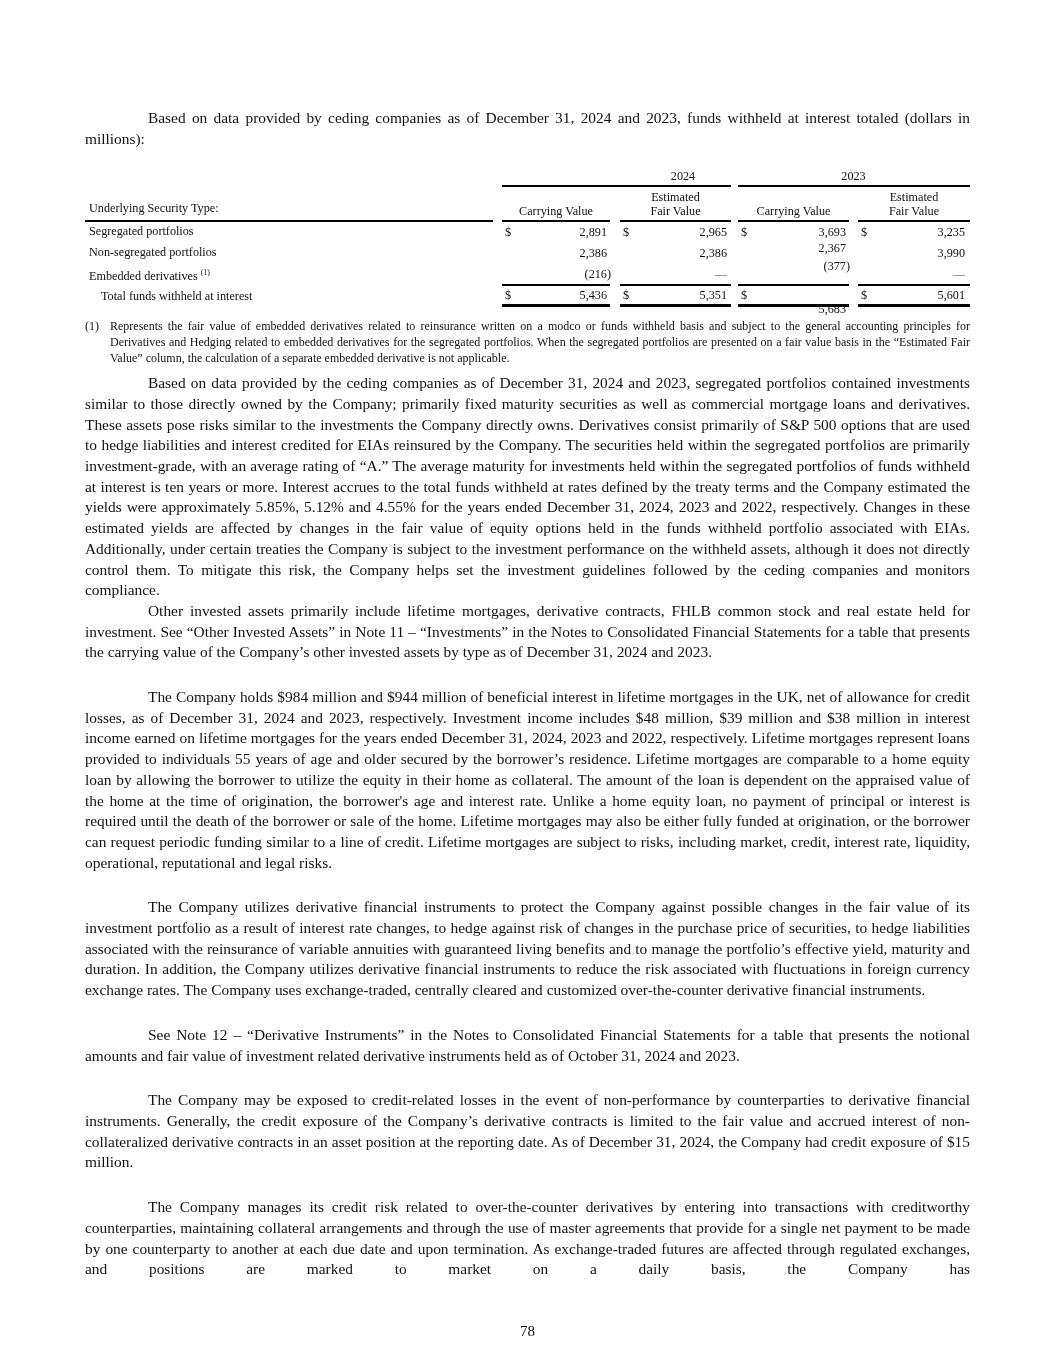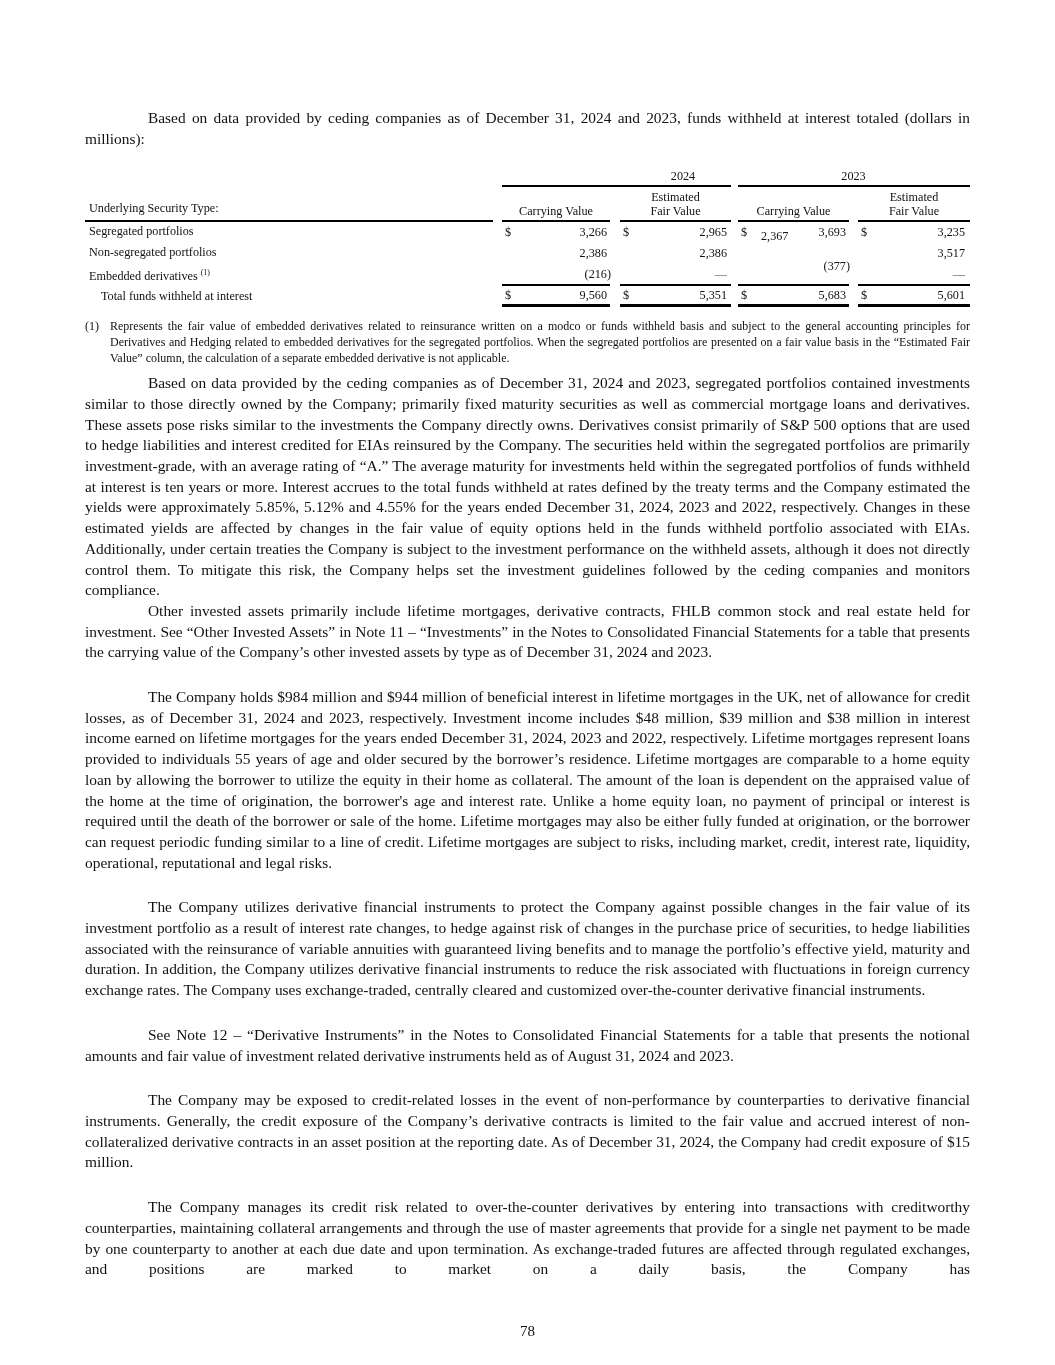--- a/index.html
+++ b/index.html
@@ -55,70 +55,70 @@
     <div class="cell" style="left:773px;top:35px;width:112px;text-align:center;">Fair Value</div>
 
     <div class="rule r-med" style="left:0;top:51px;width:408px;"></div>
     <div class="rule r-med" style="left:417px;top:51px;width:108px;"></div>
     <div class="rule r-med" style="left:535px;top:51px;width:111px;"></div>
     <div class="rule r-med" style="left:653px;top:51px;width:111px;"></div>
     <div class="rule r-med" style="left:773px;top:51px;width:112px;"></div>
 
     <div class="cell" style="left:4px;top:55px;">Segregated portfolios</div>
     <div class="cell" style="left:420px;top:56px;">$</div>
-    <div class="cell" style="left:440px;top:56px;width:82px;text-align:right;">3,266</div>
+    <div class="cell" style="left:440px;top:56px;width:82px;text-align:right;">2,891</div>
     <div class="cell" style="left:538px;top:56px;">$</div>
     <div class="cell" style="left:558px;top:56px;width:84px;text-align:right;">2,965</div>
     <div class="cell" style="left:656px;top:56px;">$</div>
     <div class="cell" style="left:676px;top:56px;width:85px;text-align:right;">3,693</div>
     <div class="cell" style="left:776px;top:56px;">$</div>
     <div class="cell" style="left:796px;top:56px;width:84px;text-align:right;">3,235</div>
 
     <div class="cell" style="left:4px;top:76px;">Non-segregated portfolios</div>
     <div class="cell" style="left:440px;top:77px;width:82px;text-align:right;">2,386</div>
     <div class="cell" style="left:558px;top:77px;width:84px;text-align:right;">2,386</div>
-    <div class="cell" style="left:676px;top:60px;width:85px;text-align:left;">2,367</div>
-    <div class="cell" style="left:796px;top:77px;width:84px;text-align:right;">3,517</div>
+    <div class="cell" style="left:676px;top:72px;width:85px;text-align:right;">2,367</div>
+    <div class="cell" style="left:796px;top:77px;width:84px;text-align:right;">3,990</div>
 
     <div class="cell" style="left:4px;top:97px;"><span>Embedded derivatives</span> <sup>(1)</sup></div>
     <div class="cell" style="left:440px;top:98px;width:86px;text-align:right;">(216)</div>
     <div class="cell" style="left:558px;top:98px;width:84px;text-align:right;color:#666;">—</div>
     <div class="cell" style="left:676px;top:90px;width:89px;text-align:right;">(377)</div>
     <div class="cell" style="left:796px;top:98px;width:84px;text-align:right;color:#666;">—</div>
 
     <div class="rule r-med" style="left:417px;top:115px;width:108px;"></div>
     <div class="rule r-med" style="left:535px;top:115px;width:111px;"></div>
     <div class="rule r-med" style="left:653px;top:115px;width:111px;"></div>
     <div class="rule r-med" style="left:773px;top:115px;width:112px;"></div>
 
     <div class="cell" style="left:16px;top:120px;">Total funds withheld at interest</div>
     <div class="cell" style="left:420px;top:119px;">$</div>
-    <div class="cell" style="left:440px;top:119px;width:82px;text-align:right;">9,560</div>
+    <div class="cell" style="left:440px;top:119px;width:82px;text-align:right;">5,436</div>
     <div class="cell" style="left:538px;top:119px;">$</div>
     <div class="cell" style="left:558px;top:119px;width:84px;text-align:right;">5,351</div>
     <div class="cell" style="left:656px;top:119px;">$</div>
-    <div class="cell" style="left:676px;top:119px;width:85px;text-align:right;">5,683</div>
+    <div class="cell" style="left:676px;top:133px;width:85px;text-align:right;">5,683</div>
     <div class="cell" style="left:776px;top:119px;">$</div>
     <div class="cell" style="left:796px;top:119px;width:84px;text-align:right;">5,601</div>
 
     <div class="rule r-thick" style="left:417px;top:135px;width:108px;"></div>
     <div class="rule r-thick" style="left:535px;top:135px;width:111px;"></div>
     <div class="rule r-thick" style="left:653px;top:135px;width:111px;"></div>
     <div class="rule r-thick" style="left:773px;top:135px;width:112px;"></div>
   </div>
 
   <div class="footnote">
     <span class="fn-mark">(1)</span>
     <span class="fn-text">Represents the fair value of embedded derivatives related to reinsurance written on a modco or funds withheld basis and subject to the general accounting principles for Derivatives and Hedging related to embedded derivatives for the segregated portfolios. When the segregated portfolios are presented on a fair value basis in the “Estimated Fair Value” column, the calculation of a separate embedded derivative is not applicable.</span>
   </div>
 
   <p class="indent">Based on data provided by the ceding companies as of December 31, 2024 and 2023, segregated portfolios contained investments similar to those directly owned by the Company; primarily fixed maturity securities as well as commercial mortgage loans and derivatives. These assets pose risks similar to the investments the Company directly owns. Derivatives consist primarily of S&amp;P 500 options that are used to hedge liabilities and interest credited for EIAs reinsured by the Company. The securities held within the segregated portfolios are primarily investment-grade, with an average rating of “A.” The average maturity for investments held within the segregated portfolios of funds withheld at interest is ten years or more. Interest accrues to the total funds withheld at rates defined by the treaty terms and the Company estimated the yields were approximately 5.85%, 5.12% and 4.55% for the years ended December 31, 2024, 2023 and 2022, respectively. Changes in these estimated yields are affected by changes in the fair value of equity options held in the funds withheld portfolio associated with EIAs. Additionally, under certain treaties the Company is subject to the investment performance on the withheld assets, although it does not directly control them. To mitigate this risk, the Company helps set the investment guidelines followed by the ceding companies and monitors compliance.</p>
 
 
   <p class="indent">Other invested assets primarily include lifetime mortgages, derivative contracts, FHLB common stock and real estate held for investment. See “Other Invested Assets” in Note 11 – “Investments” in the Notes to Consolidated Financial Statements for a table that presents the carrying value of the Company’s other invested assets by type as of December 31, 2024 and 2023.</p>
   <p class="indent gap">The Company holds $984 million and $944 million of beneficial interest in lifetime mortgages in the UK, net of allowance for credit losses, as of December 31, 2024 and 2023, respectively. Investment income includes $48 million, $39 million and $38 million in interest income earned on lifetime mortgages for the years ended December 31, 2024, 2023 and 2022, respectively. Lifetime mortgages represent loans provided to individuals 55 years of age and older secured by the borrower’s residence. Lifetime mortgages are comparable to a home equity loan by allowing the borrower to utilize the equity in their home as collateral. The amount of the loan is dependent on the appraised value of the home at the time of origination, the borrower's age and interest rate. Unlike a home equity loan, no payment of principal or interest is required until the death of the borrower or sale of the home. Lifetime mortgages may also be either fully funded at origination, or the borrower can request periodic funding similar to a line of credit. Lifetime mortgages are subject to risks, including market, credit, interest rate, liquidity, operational, reputational and legal risks.</p>
   <p class="indent gap">The Company utilizes derivative financial instruments to protect the Company against possible changes in the fair value of its investment portfolio as a result of interest rate changes, to hedge against risk of changes in the purchase price of securities, to hedge liabilities associated with the reinsurance of variable annuities with guaranteed living benefits and to manage the portfolio’s effective yield, maturity and duration. In addition, the Company utilizes derivative financial instruments to reduce the risk associated with fluctuations in foreign currency exchange rates. The Company uses exchange-traded, centrally cleared and customized over-the-counter derivative financial instruments.</p>
-  <p class="indent gap">See Note 12 – “Derivative Instruments” in the Notes to Consolidated Financial Statements for a table that presents the notional amounts and fair value of investment related derivative instruments held as of August 31, 2024 and 2023.</p>
+  <p class="indent gap">See Note 12 – “Derivative Instruments” in the Notes to Consolidated Financial Statements for a table that presents the notional amounts and fair value of investment related derivative instruments held as of October 31, 2024 and 2023.</p>
   <p class="indent gap">The Company may be exposed to credit-related losses in the event of non-performance by counterparties to derivative financial instruments. Generally, the credit exposure of the Company’s derivative contracts is limited to the fair value and accrued interest of non-collateralized derivative contracts in an asset position at the reporting date. As of December 31, 2024, the Company had credit exposure of $15 million.</p>
   <p class="indent gap" style="text-align-last: justify;">The Company manages its credit risk related to over-the-counter derivatives by entering into transactions with creditworthy counterparties, maintaining collateral arrangements and through the use of master agreements that provide for a single net payment to be made by one counterparty to another at each due date and upon termination. As exchange-traded futures are affected through regulated exchanges, and positions are marked to market on a daily basis, the Company has</p>
 </div>
 
 <div class="page-num">78</div>
 
 </body></html>

